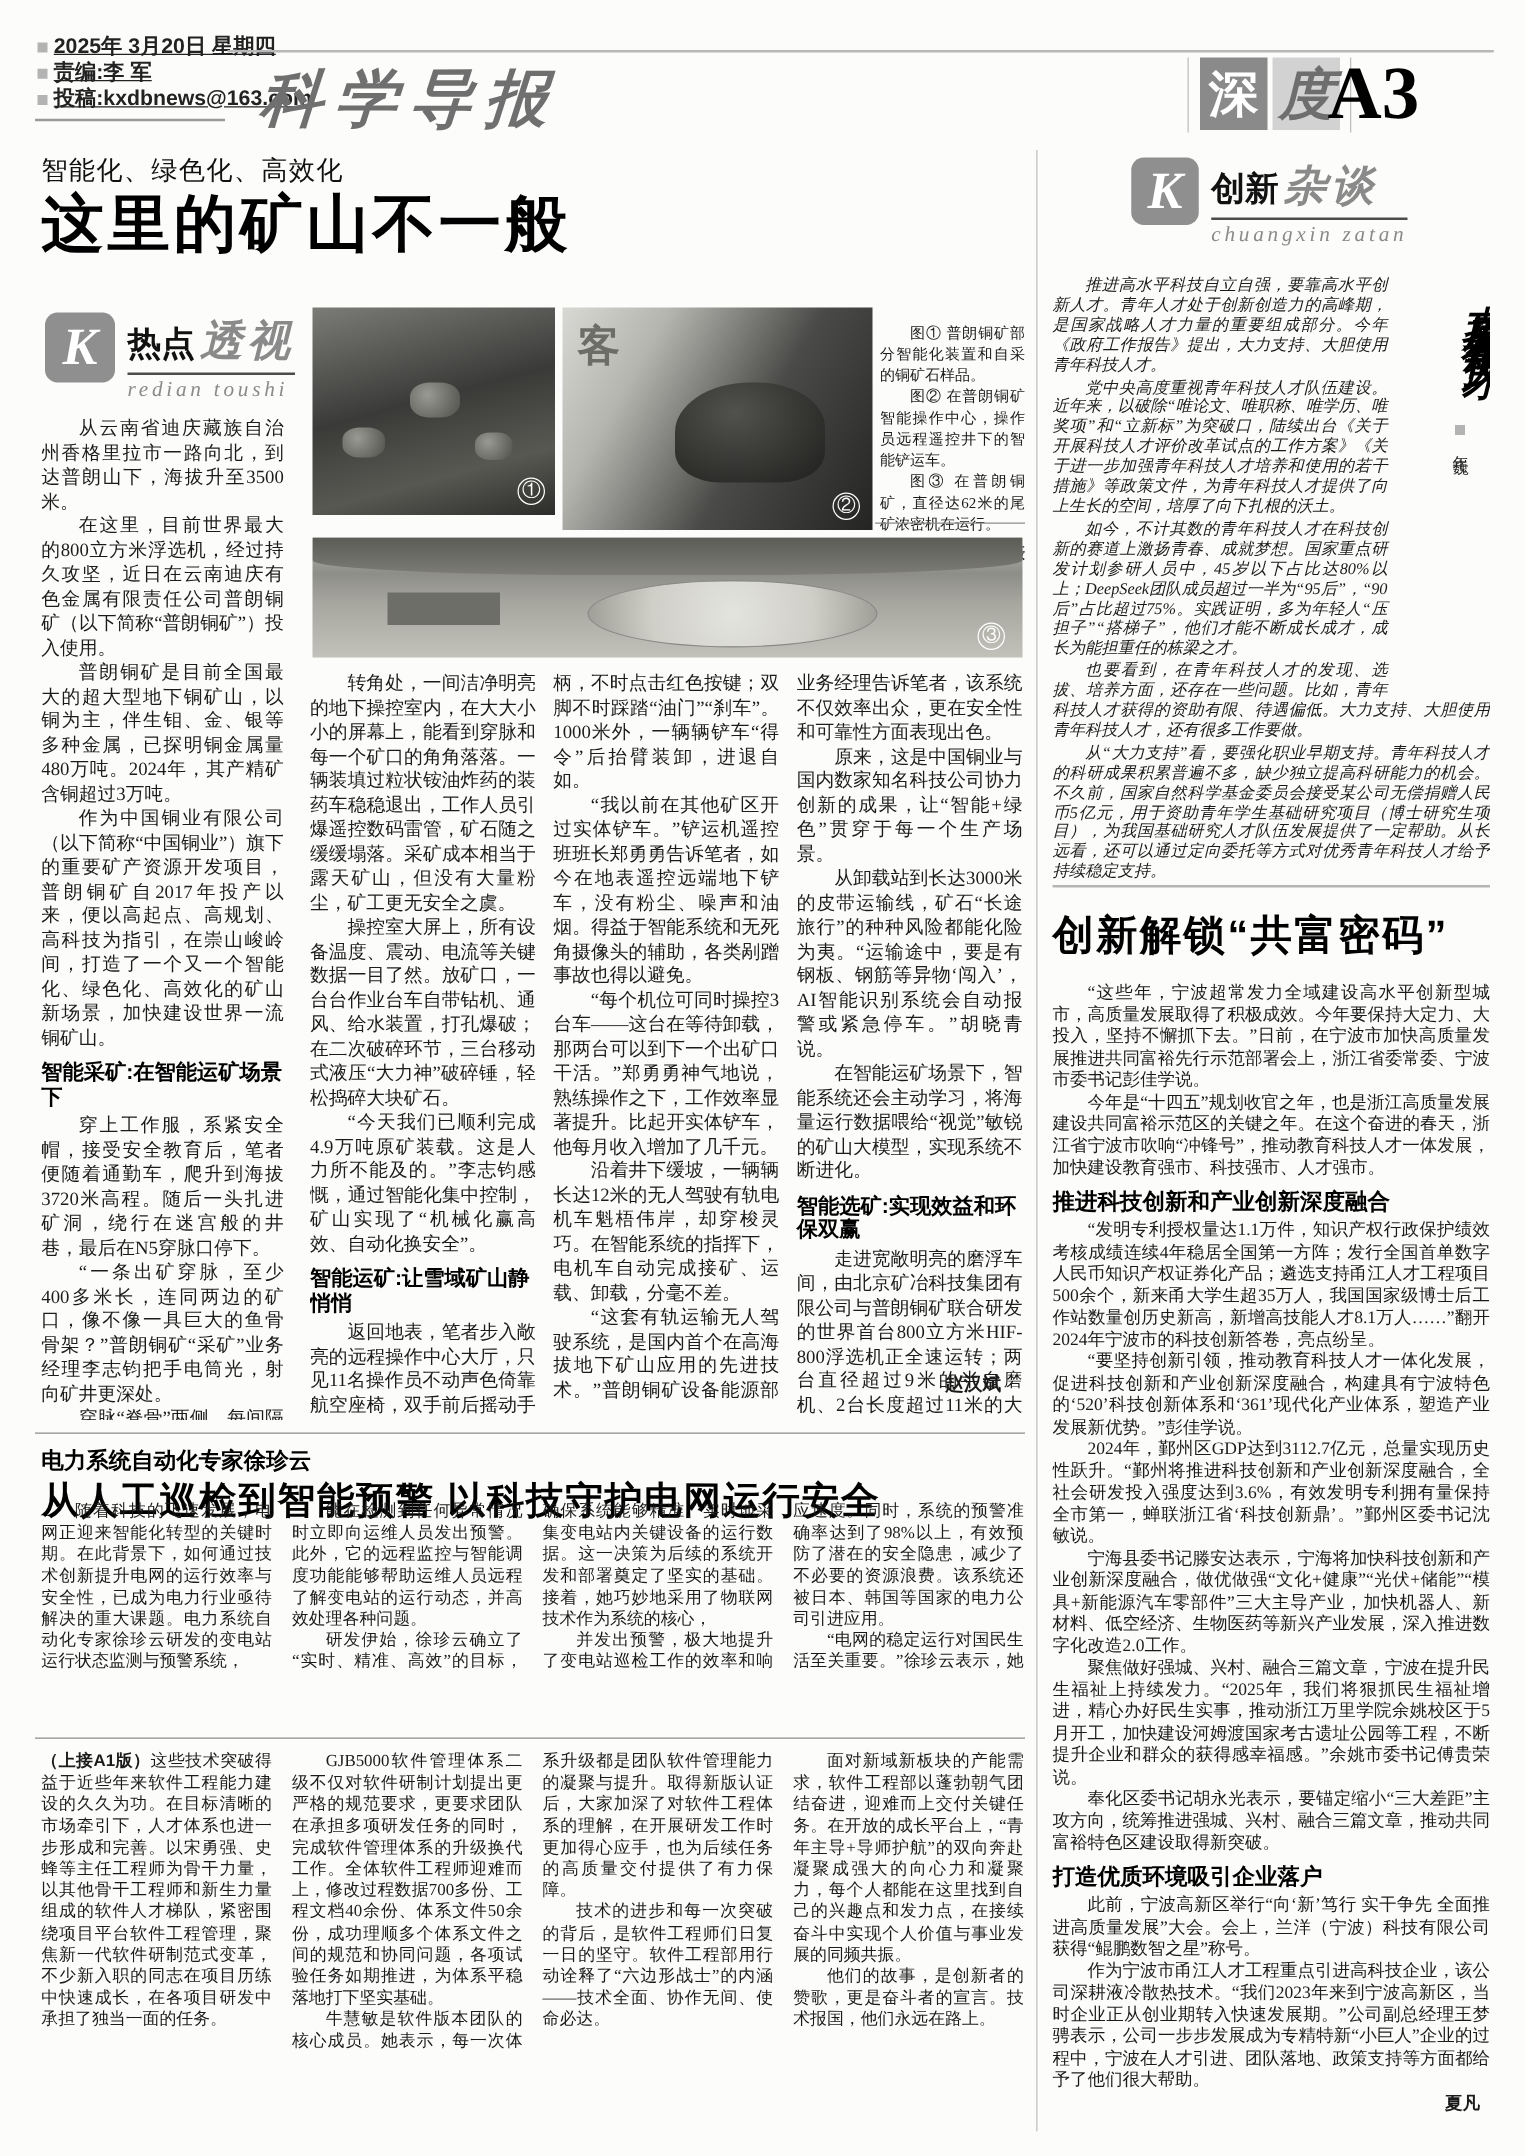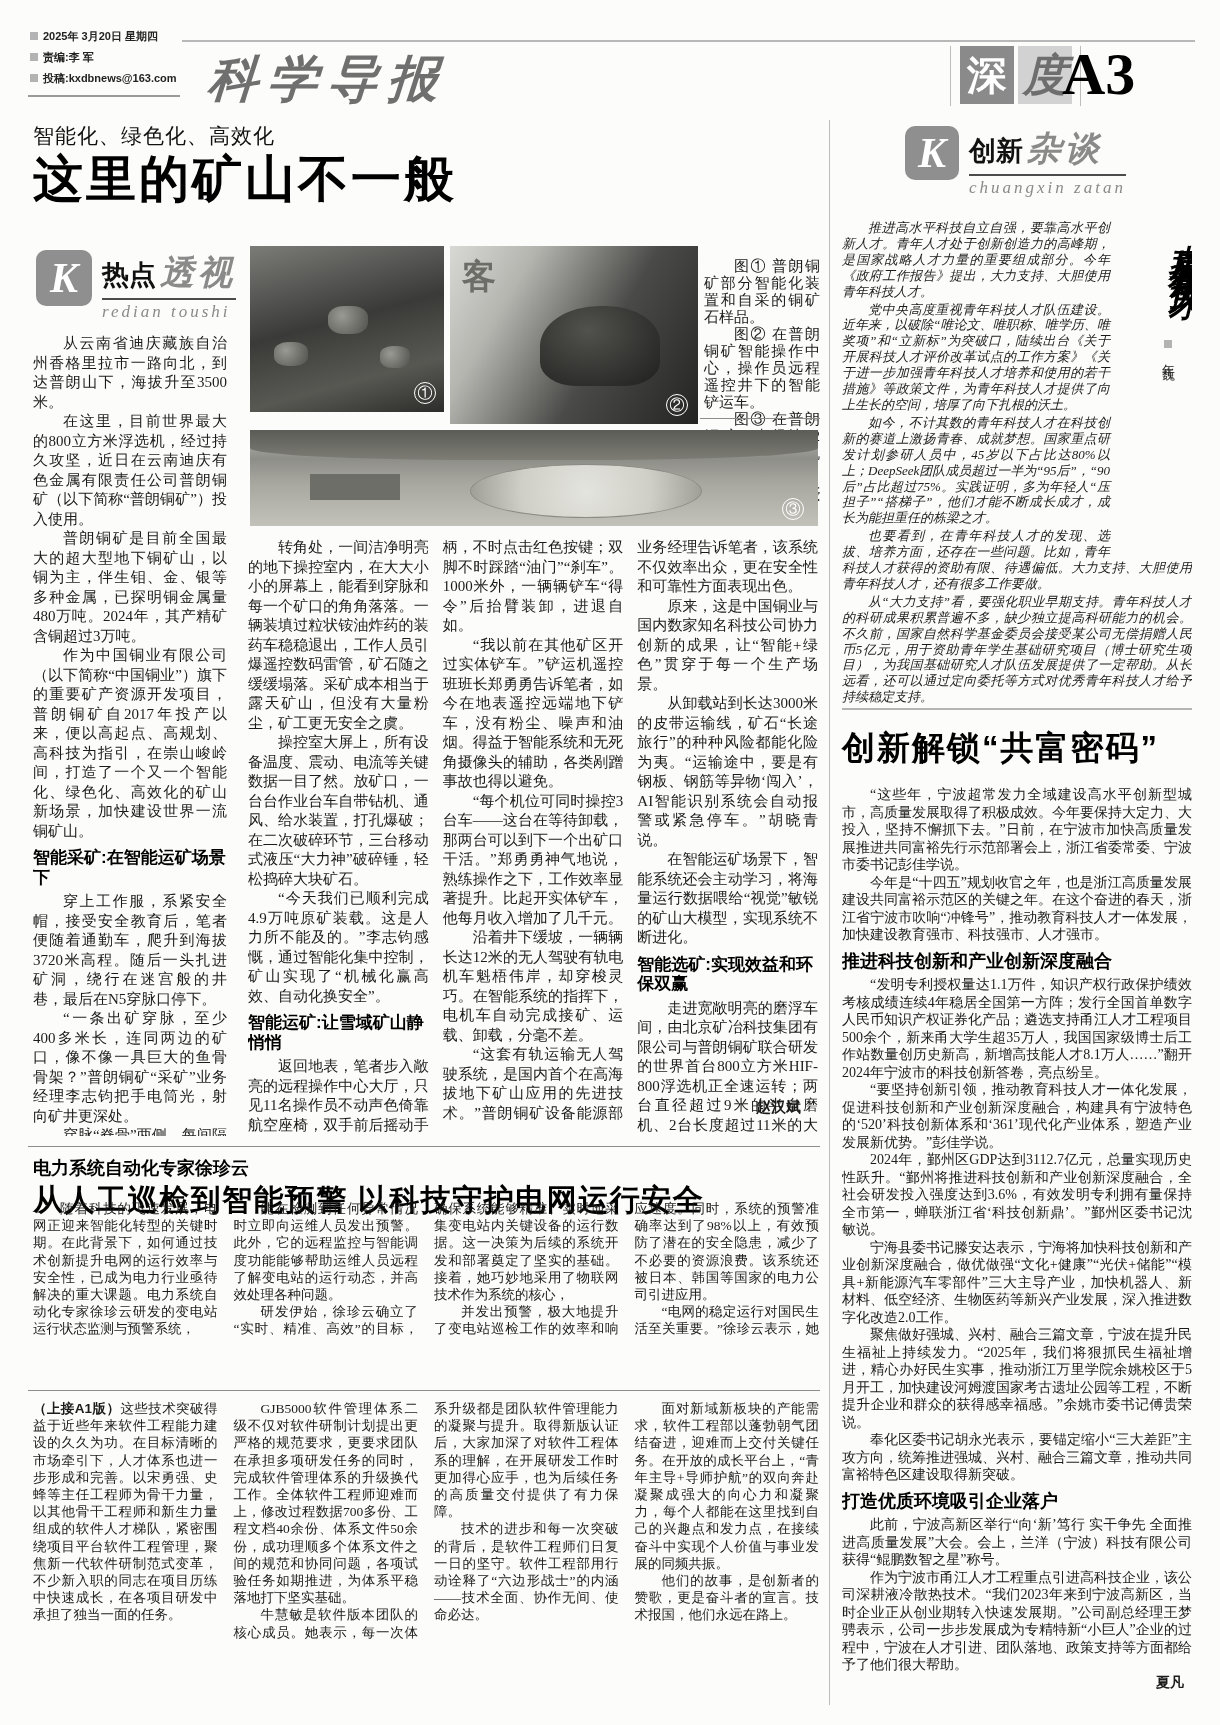--- a/index.html
+++ b/index.html
@@ -3,21 +3,21 @@
 <meta charset="utf-8">
 <style>
   html,body{margin:0;padding:0;background:#e8e8e6;}
   .page{position:relative;width:1220px;height:1725px;margin:0 auto;background:#fcfcfa;
         font-family:"Liberation Serif",serif;color:#1b1b1b;overflow:hidden;}
   .abs{position:absolute;}
   p{margin:0;text-indent:2em;text-align:justify;}
   b,h1,h2,h3,h4{font-family:"Liberation Sans",sans-serif;}
 
   
-  .meta{font-family:"Liberation Sans",sans-serif;font-size:11px;line-height:21px;color:#222;font-weight:bold;}
+  .meta{font-family:"Liberation Sans",sans-serif;font-size:17px;line-height:21px;color:#222;font-weight:bold;text-decoration:underline;}
   .sq{display:inline-block;width:8px;height:8px;background:#b3b3b3;margin-right:5px;}
   .meta-underline{background:#9a9a9a;}
   .hrule{background:#b8b8b8;}
   .masthead{font-size:50px;font-weight:bold;font-style:italic;color:#6f6f6f;
             font-family:"Liberation Serif",serif;letter-spacing:10px;transform:skewX(-4deg);}
   .vline{width:1px;background:#bdbdbd;}
   .badge{width:54px;height:58px;display:flex;align-items:center;justify-content:center;}
   .badge.dark{background:#8a8a8a;color:#fff;font-family:"Liberation Sans",sans-serif;font-weight:bold;font-size:40px;}
   .badge.light{background:#d2d2d2;color:#6e6e6e;font-family:"Liberation Serif",serif;
                font-style:italic;font-weight:bold;font-size:44px;}
@@ -51,21 +51,21 @@
   .ph2{background:linear-gradient(120deg,#d8d8d4 0%,#b5b5b0 25%,#4a4a48 60%,#242422 100%);}
   .ph3{background:linear-gradient(180deg,#b9b9b4 0%,#8e8e88 30%,#a7a7a0 55%,#c2c2ba 100%);}
   .circ-label{position:absolute;width:20px;height:20px;border-radius:50%;color:#fff;
               font-family:"Liberation Sans",sans-serif;font-size:15px;line-height:20px;text-align:center;}
   .pool{position:absolute;border-radius:50%;background:radial-gradient(circle,#e4e4de 0%,#cfcfc8 55%,#9d9d96 100%);
         border:1px solid #8b8b85;}
   .hill{position:absolute;background:linear-gradient(180deg,#5c5c57,#7d7d76);border-radius:0 0 40% 40%;}
   .rock{position:absolute;border-radius:40%;background:radial-gradient(circle at 35% 35%,#9a9a94,#4e4e4a);}
   .banner-char{position:absolute;font-family:"Liberation Serif",serif;font-weight:bold;
                color:#6d6d68;font-size:34px;}
-  .captions{font-size:15px;line-height:17px;color:#1b1b1b;}
+  .captions{font-size:12px;line-height:17px;color:#1b1b1b;}
   .captions p{text-indent:2em;}
   .credit{text-align:right;margin-top:6px;text-indent:0;font-weight:bold;font-family:"Liberation Sans",sans-serif;}
 
   
   .p-kicker{font-size:18px;font-weight:bold;color:#000;}
   .p-headline{font-size:30px;font-weight:bold;letter-spacing:1.5px;color:#000;}
   .smalltxt{font-size:13.5px;line-height:17.2px;overflow:hidden;}
   .lead-in{font-weight:bold;}
   .thin-rule{background:#8c8c8c;height:1px;}
 

